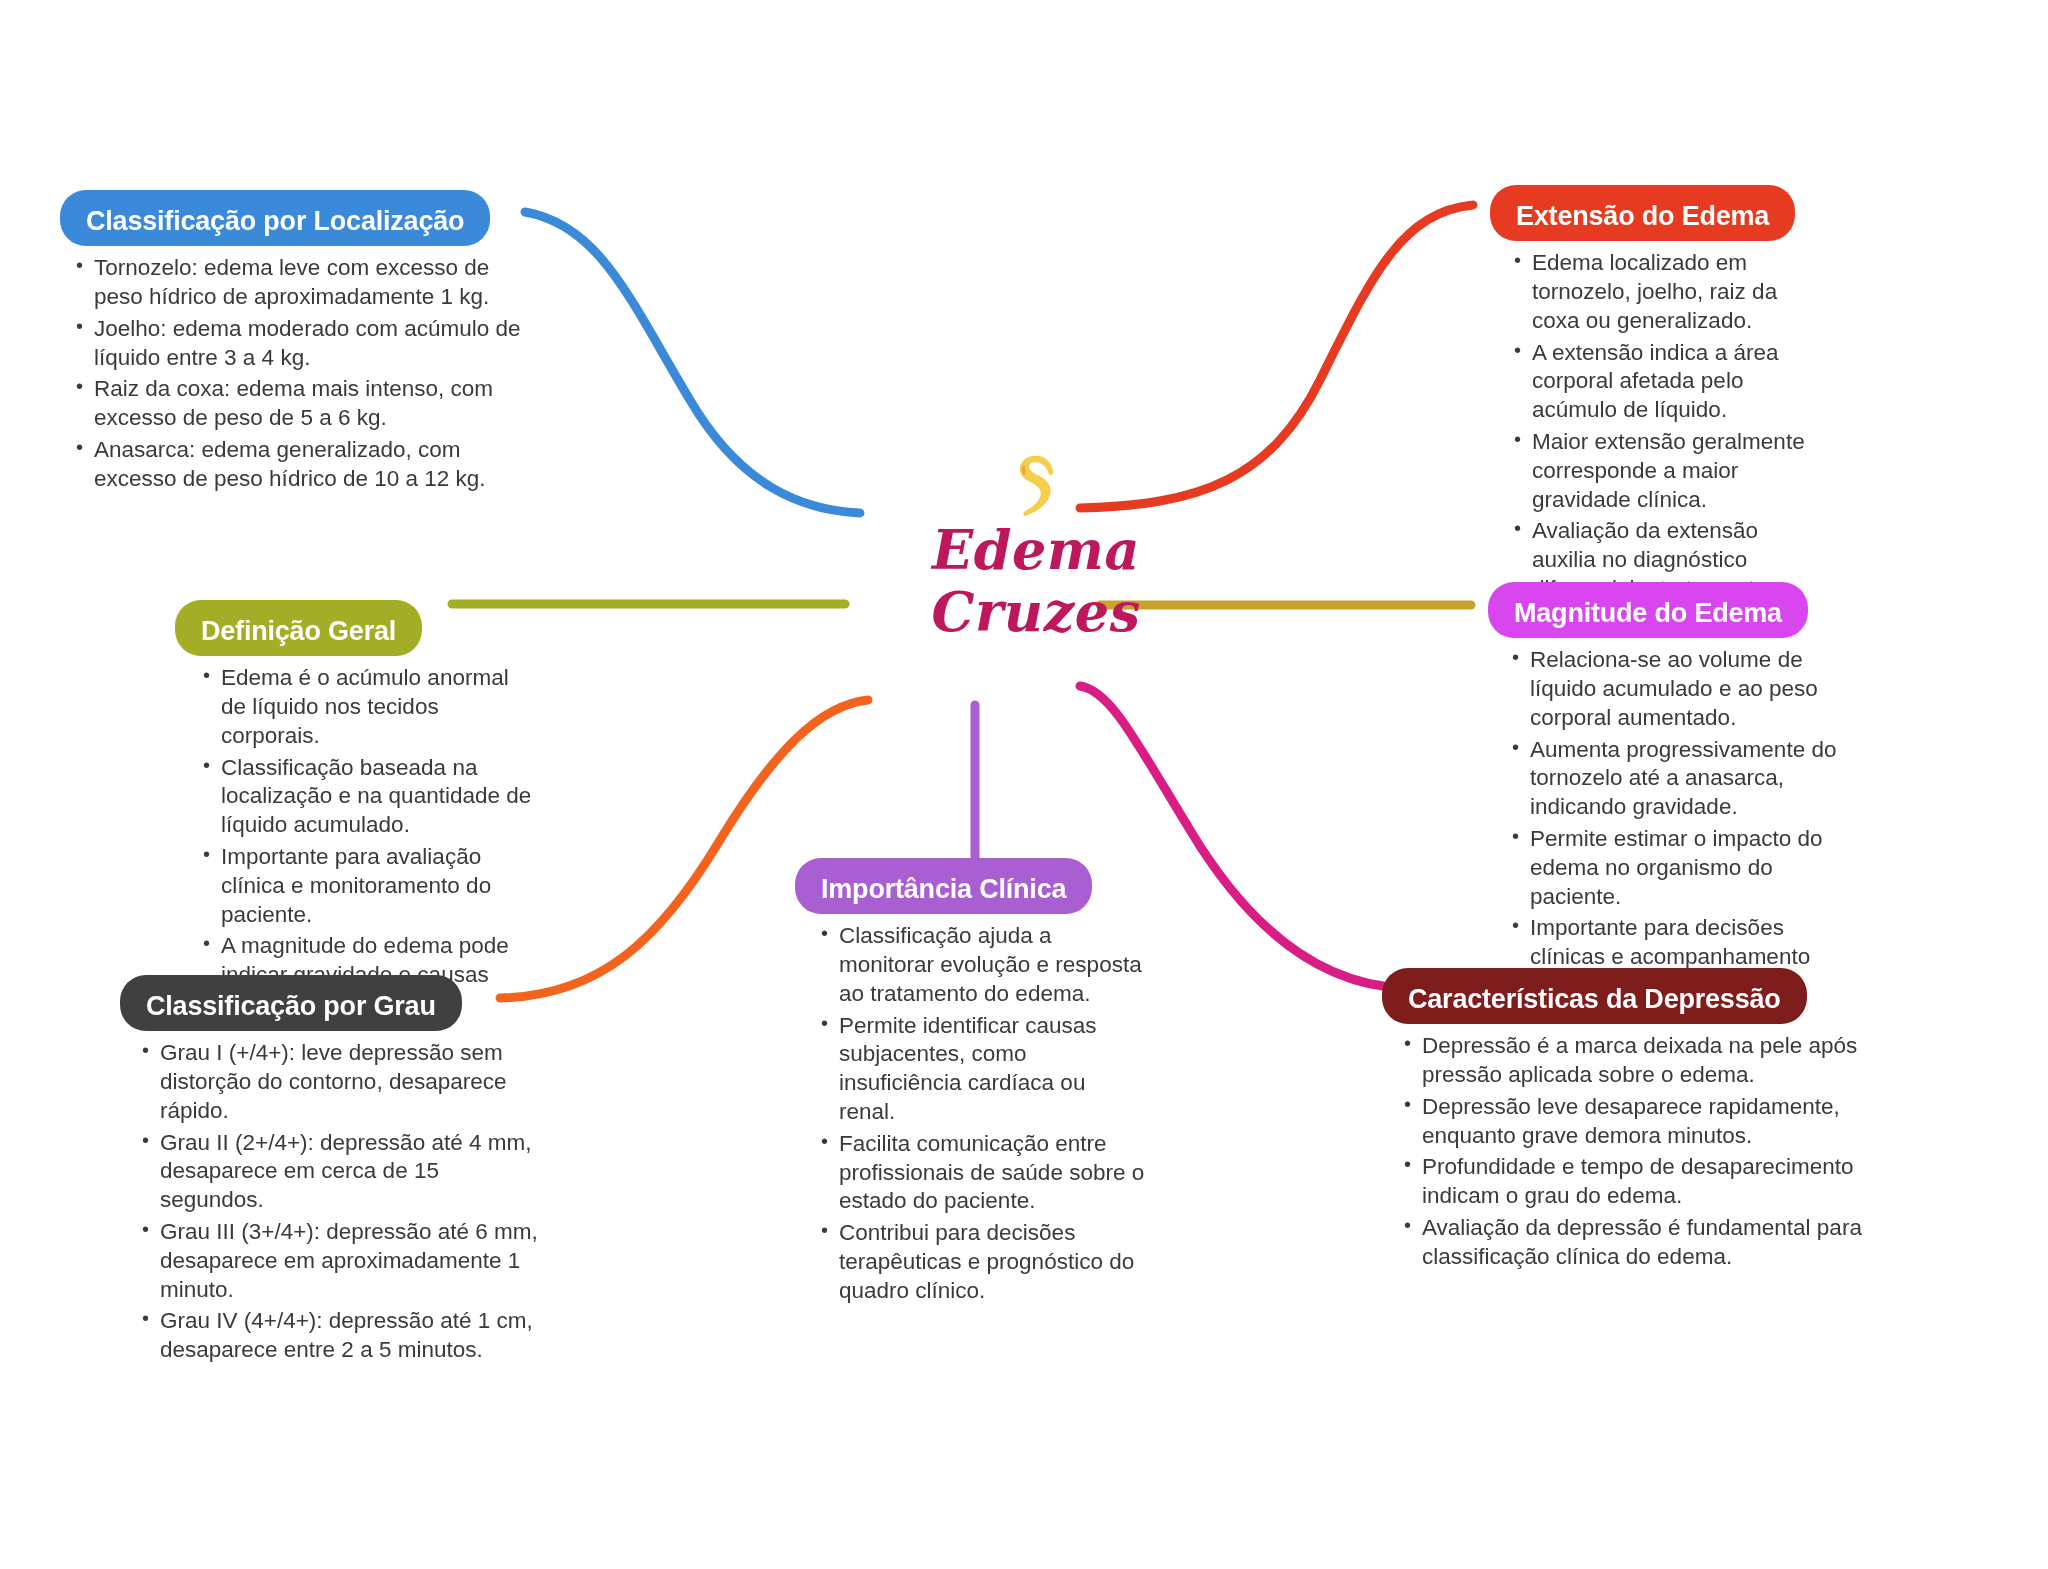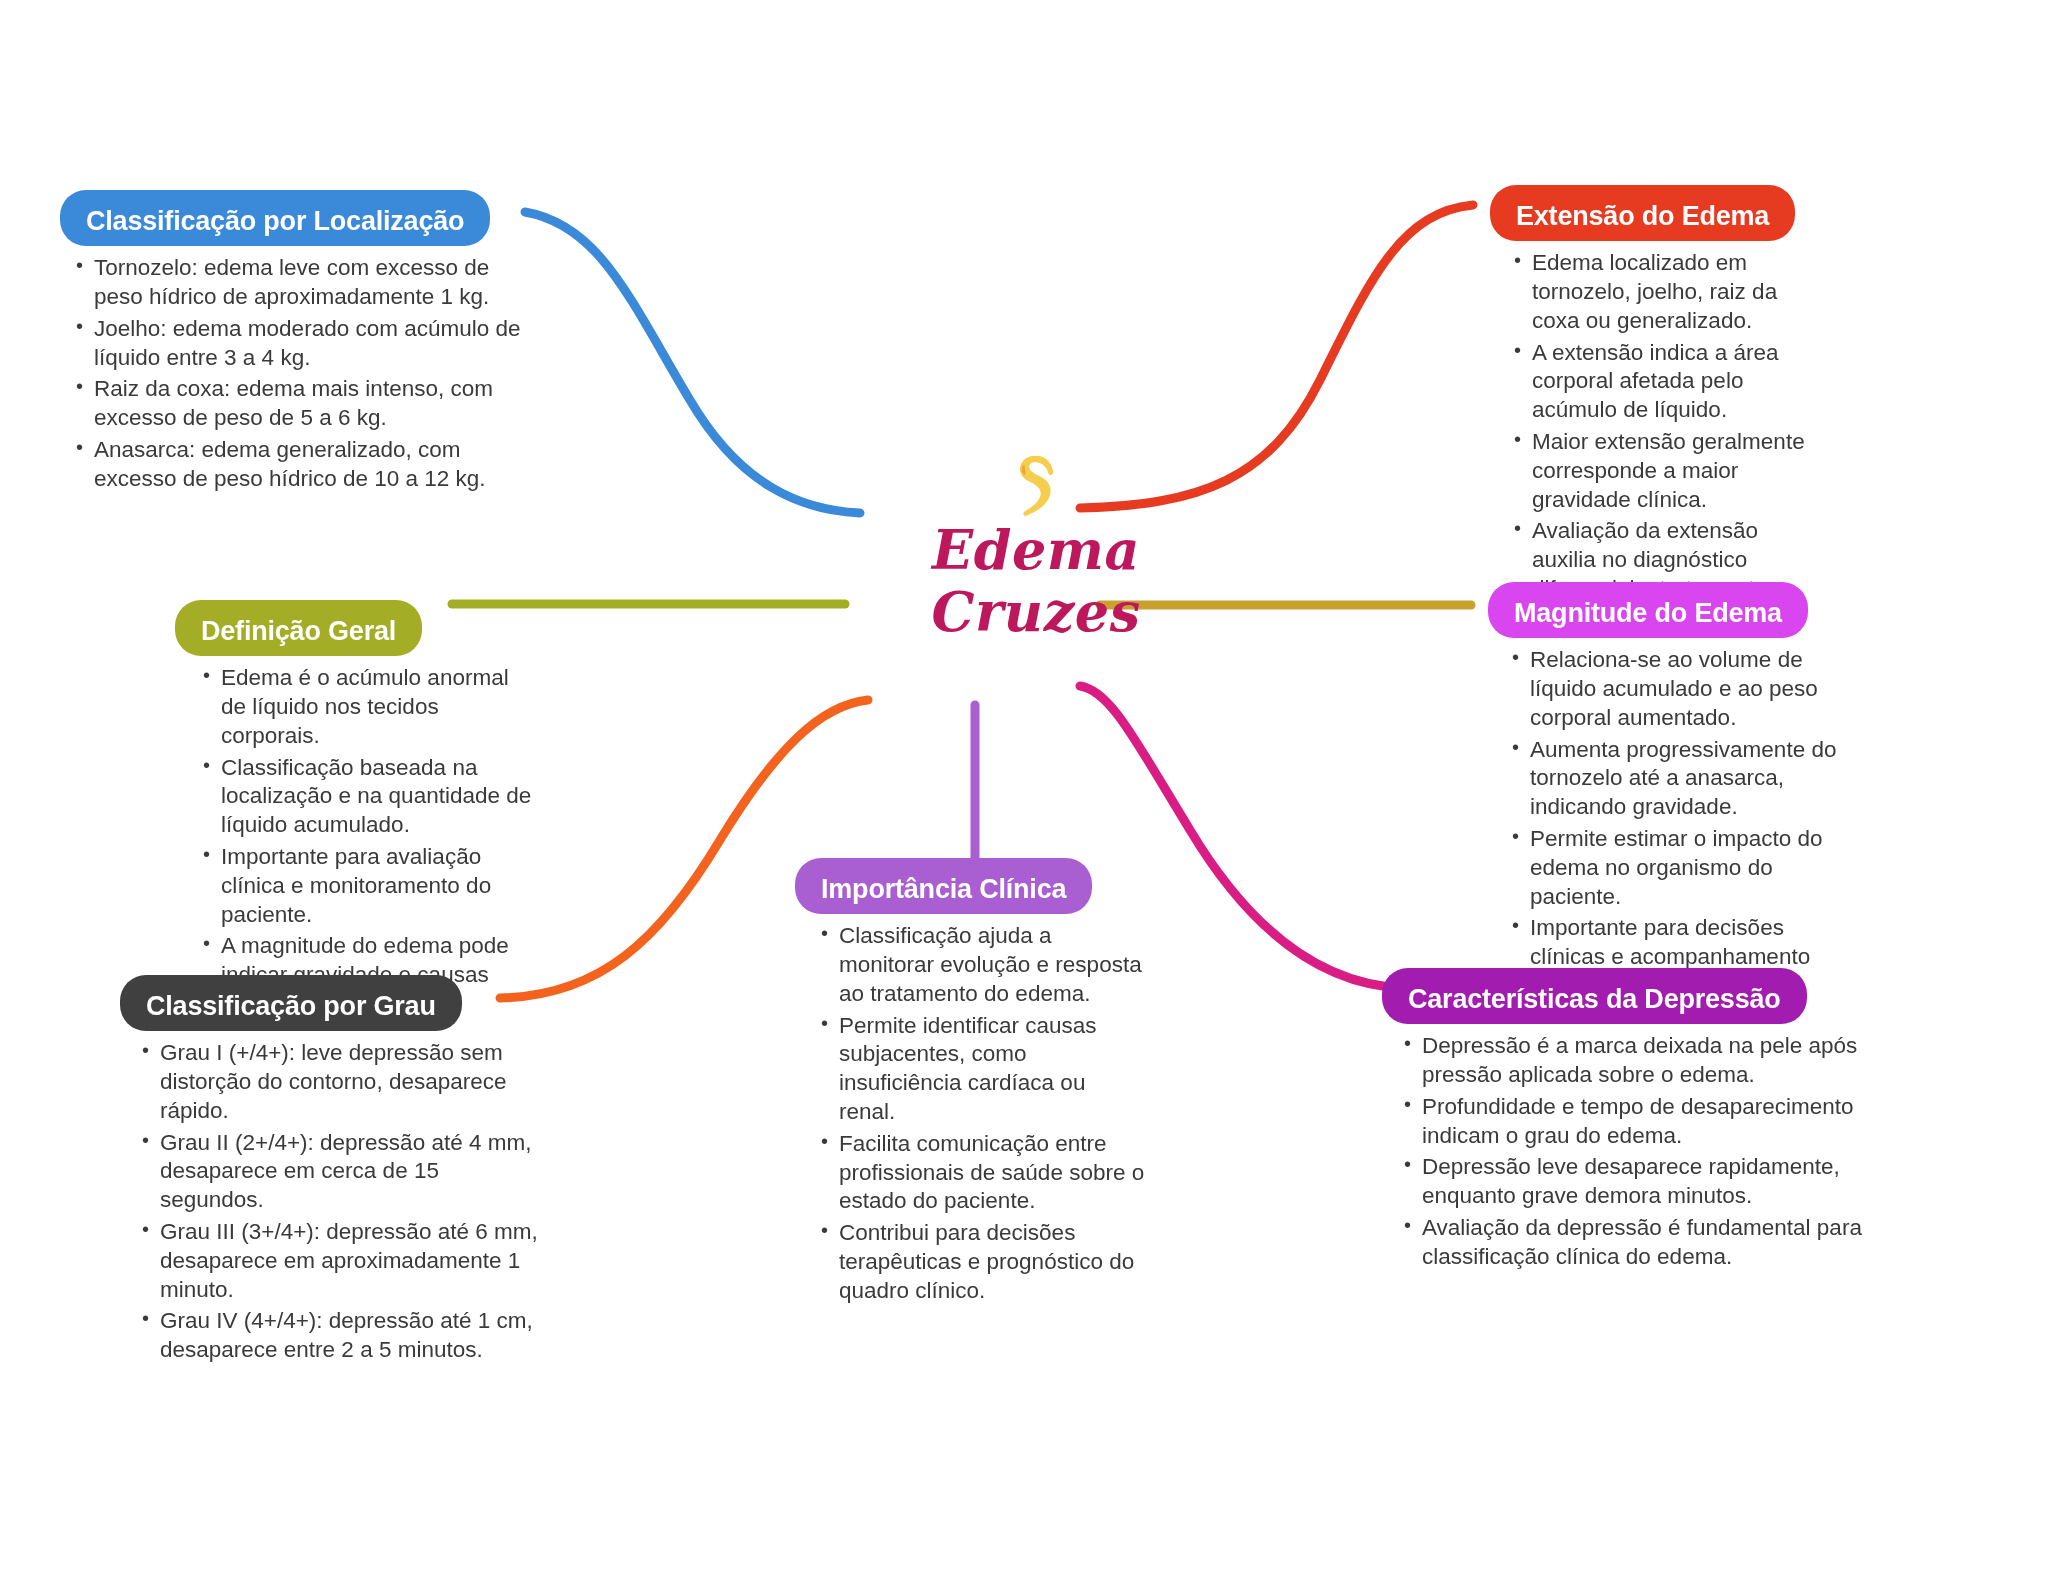--- a/index.html
+++ b/index.html
@@ -197,22 +197,22 @@
     <div class="branch-header" style="background-color: rgb(169, 95, 209);">Importância Clínica</div>
     <ul class="branch-body">
       <li>Classificação ajuda a monitorar evolução e resposta ao tratamento do edema.</li>
       <li>Permite identificar causas subjacentes, como insuficiência cardíaca ou renal.</li>
       <li>Facilita comunicação entre profissionais de saúde sobre o estado do paciente.</li>
       <li>Contribui para decisões terapêuticas e prognóstico do quadro clínico.</li>
     </ul>
   </div>
 
   <div class="branch" id="b-depressao">
-    <div class="branch-header" style="background-color: #a21caf;">Características da Depressão</div>
+    <div class="branch-header" style="background-color: #7f1d1d;">Características da Depressão</div>
     <ul class="branch-body">
       <li>Depressão é a marca deixada na pele após pressão aplicada sobre o edema.</li>
+      <li>Depressão leve desaparece rapidamente, enquanto grave demora minutos.</li>
       <li>Profundidade e tempo de desaparecimento indicam o grau do edema.</li>
-      <li>Depressão leve desaparece rapidamente, enquanto grave demora minutos.</li>
       <li>Avaliação da depressão é fundamental para classificação clínica do edema.</li>
     </ul>
   </div>
 
 </div>
 
 </body></html>

